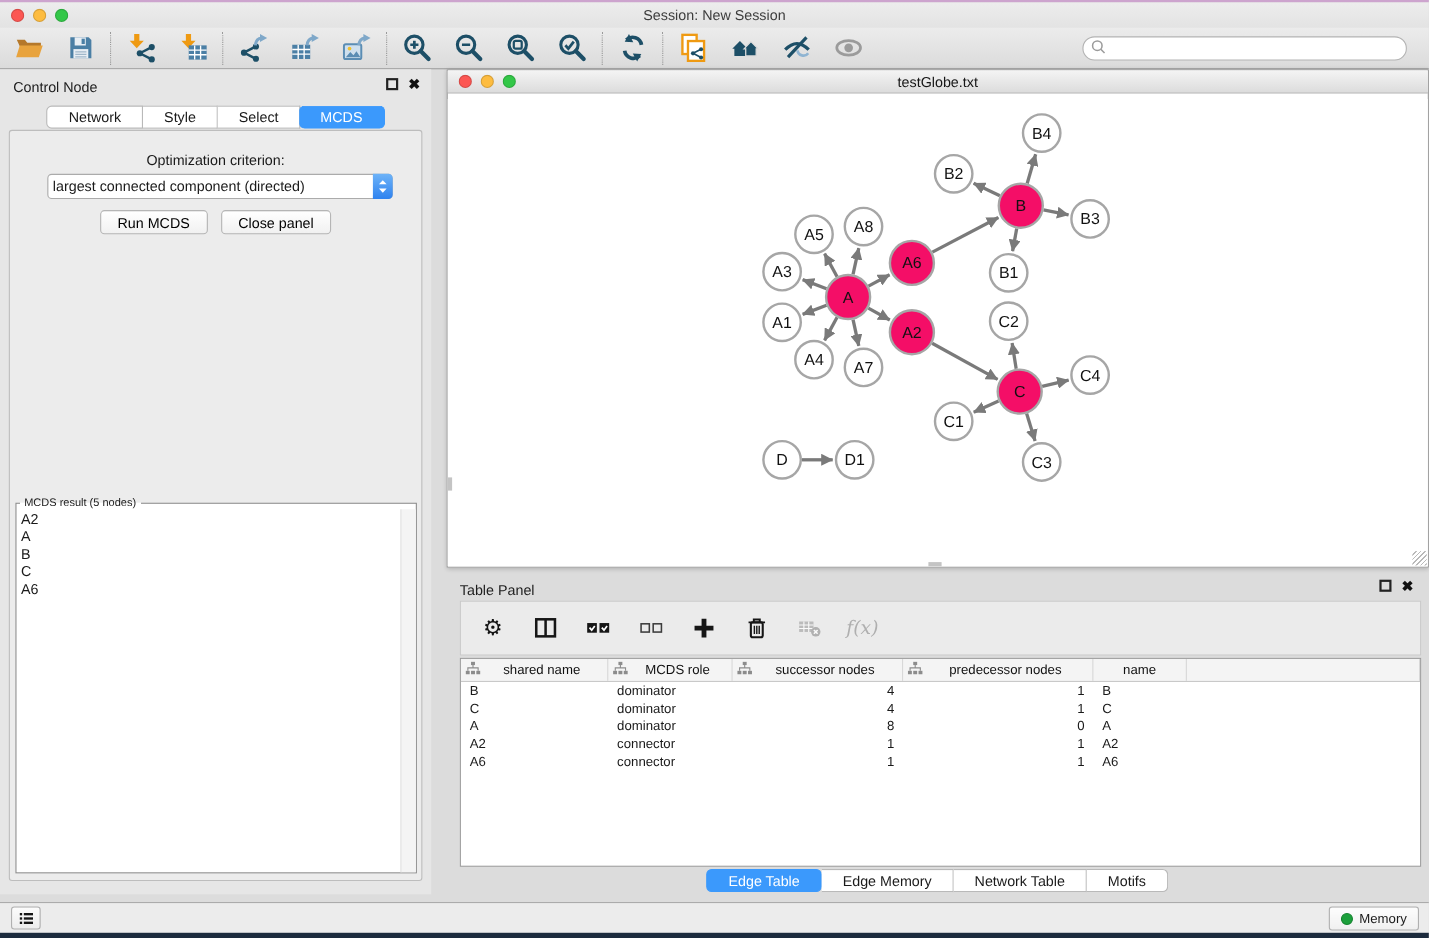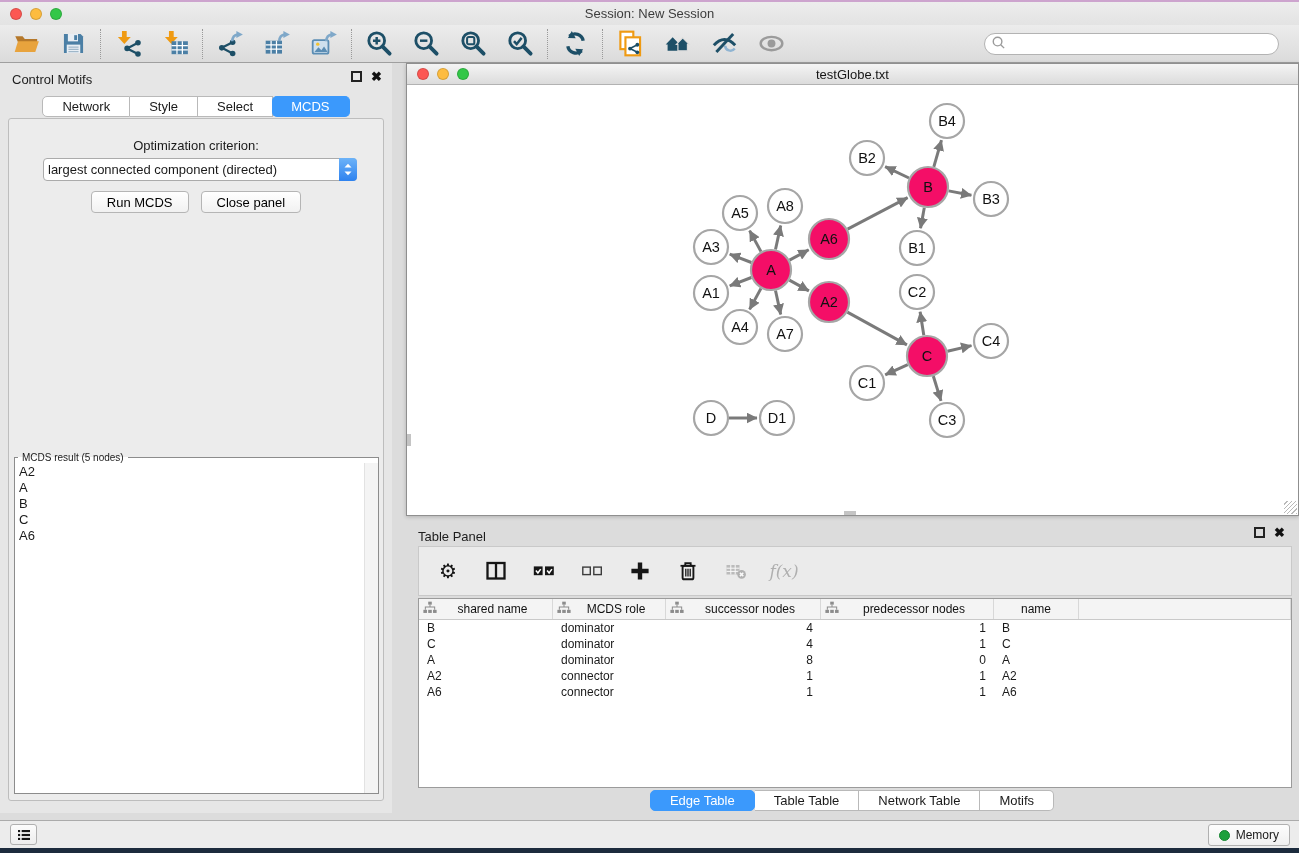--- a/index.html
+++ b/index.html
@@ -268,21 +268,21 @@
           <circle cx="7" cy="7" r="4.6" fill="none" stroke="#9b9b9b" stroke-width="1.5"></circle>
           <path d="M10.4 10.4 L14 14" stroke="#9b9b9b" stroke-width="1.5"></path>
         </svg>
     </span>
     <input placeholder="" style="">
   </div>
 </div>
 
 <div class="control-panel">
   <div class="panel-head">
-    <span class="ptitle">Control Motifs</span>
+    <span class="ptitle">Control Node</span>
     <span class="panel-btns">
       <span class="float-btn"></span>
       <span class="close-btn">✖</span>
     </span>
   </div>
   <div class="cp-tabs">
       <span class="seg" id="cp-tabs">
         <span class="tab">Network</span>
         <span class="tab">Style</span>
         <span class="tab">Select</span>
@@ -594,21 +594,21 @@
           <span class="td" style="width:113px; text-align:left">connector</span>
           <span class="td num" style="width:155px; text-align:right">1</span>
           <span class="td num" style="width:173px; text-align:right">1</span>
           <span class="td" style="width:85px; text-align:left">A6</span>
         </div>
       </div>
   </div>
   <div class="tp-tabs">
       <span class="seg" id="tp-tabs">
         <span class="tab selected">Edge Table</span>
-        <span class="tab">Table Table</span>
+        <span class="tab">Edge Memory</span>
         <span class="tab">Network Table</span>
         <span class="tab">Motifs</span>
       </span>
     </div>
 </div>
 
 <div class="statusbar">
   <span class="sb-left">
     <svg width="16" height="16" viewBox="0 0 24 24">
         <g fill="#161616">

